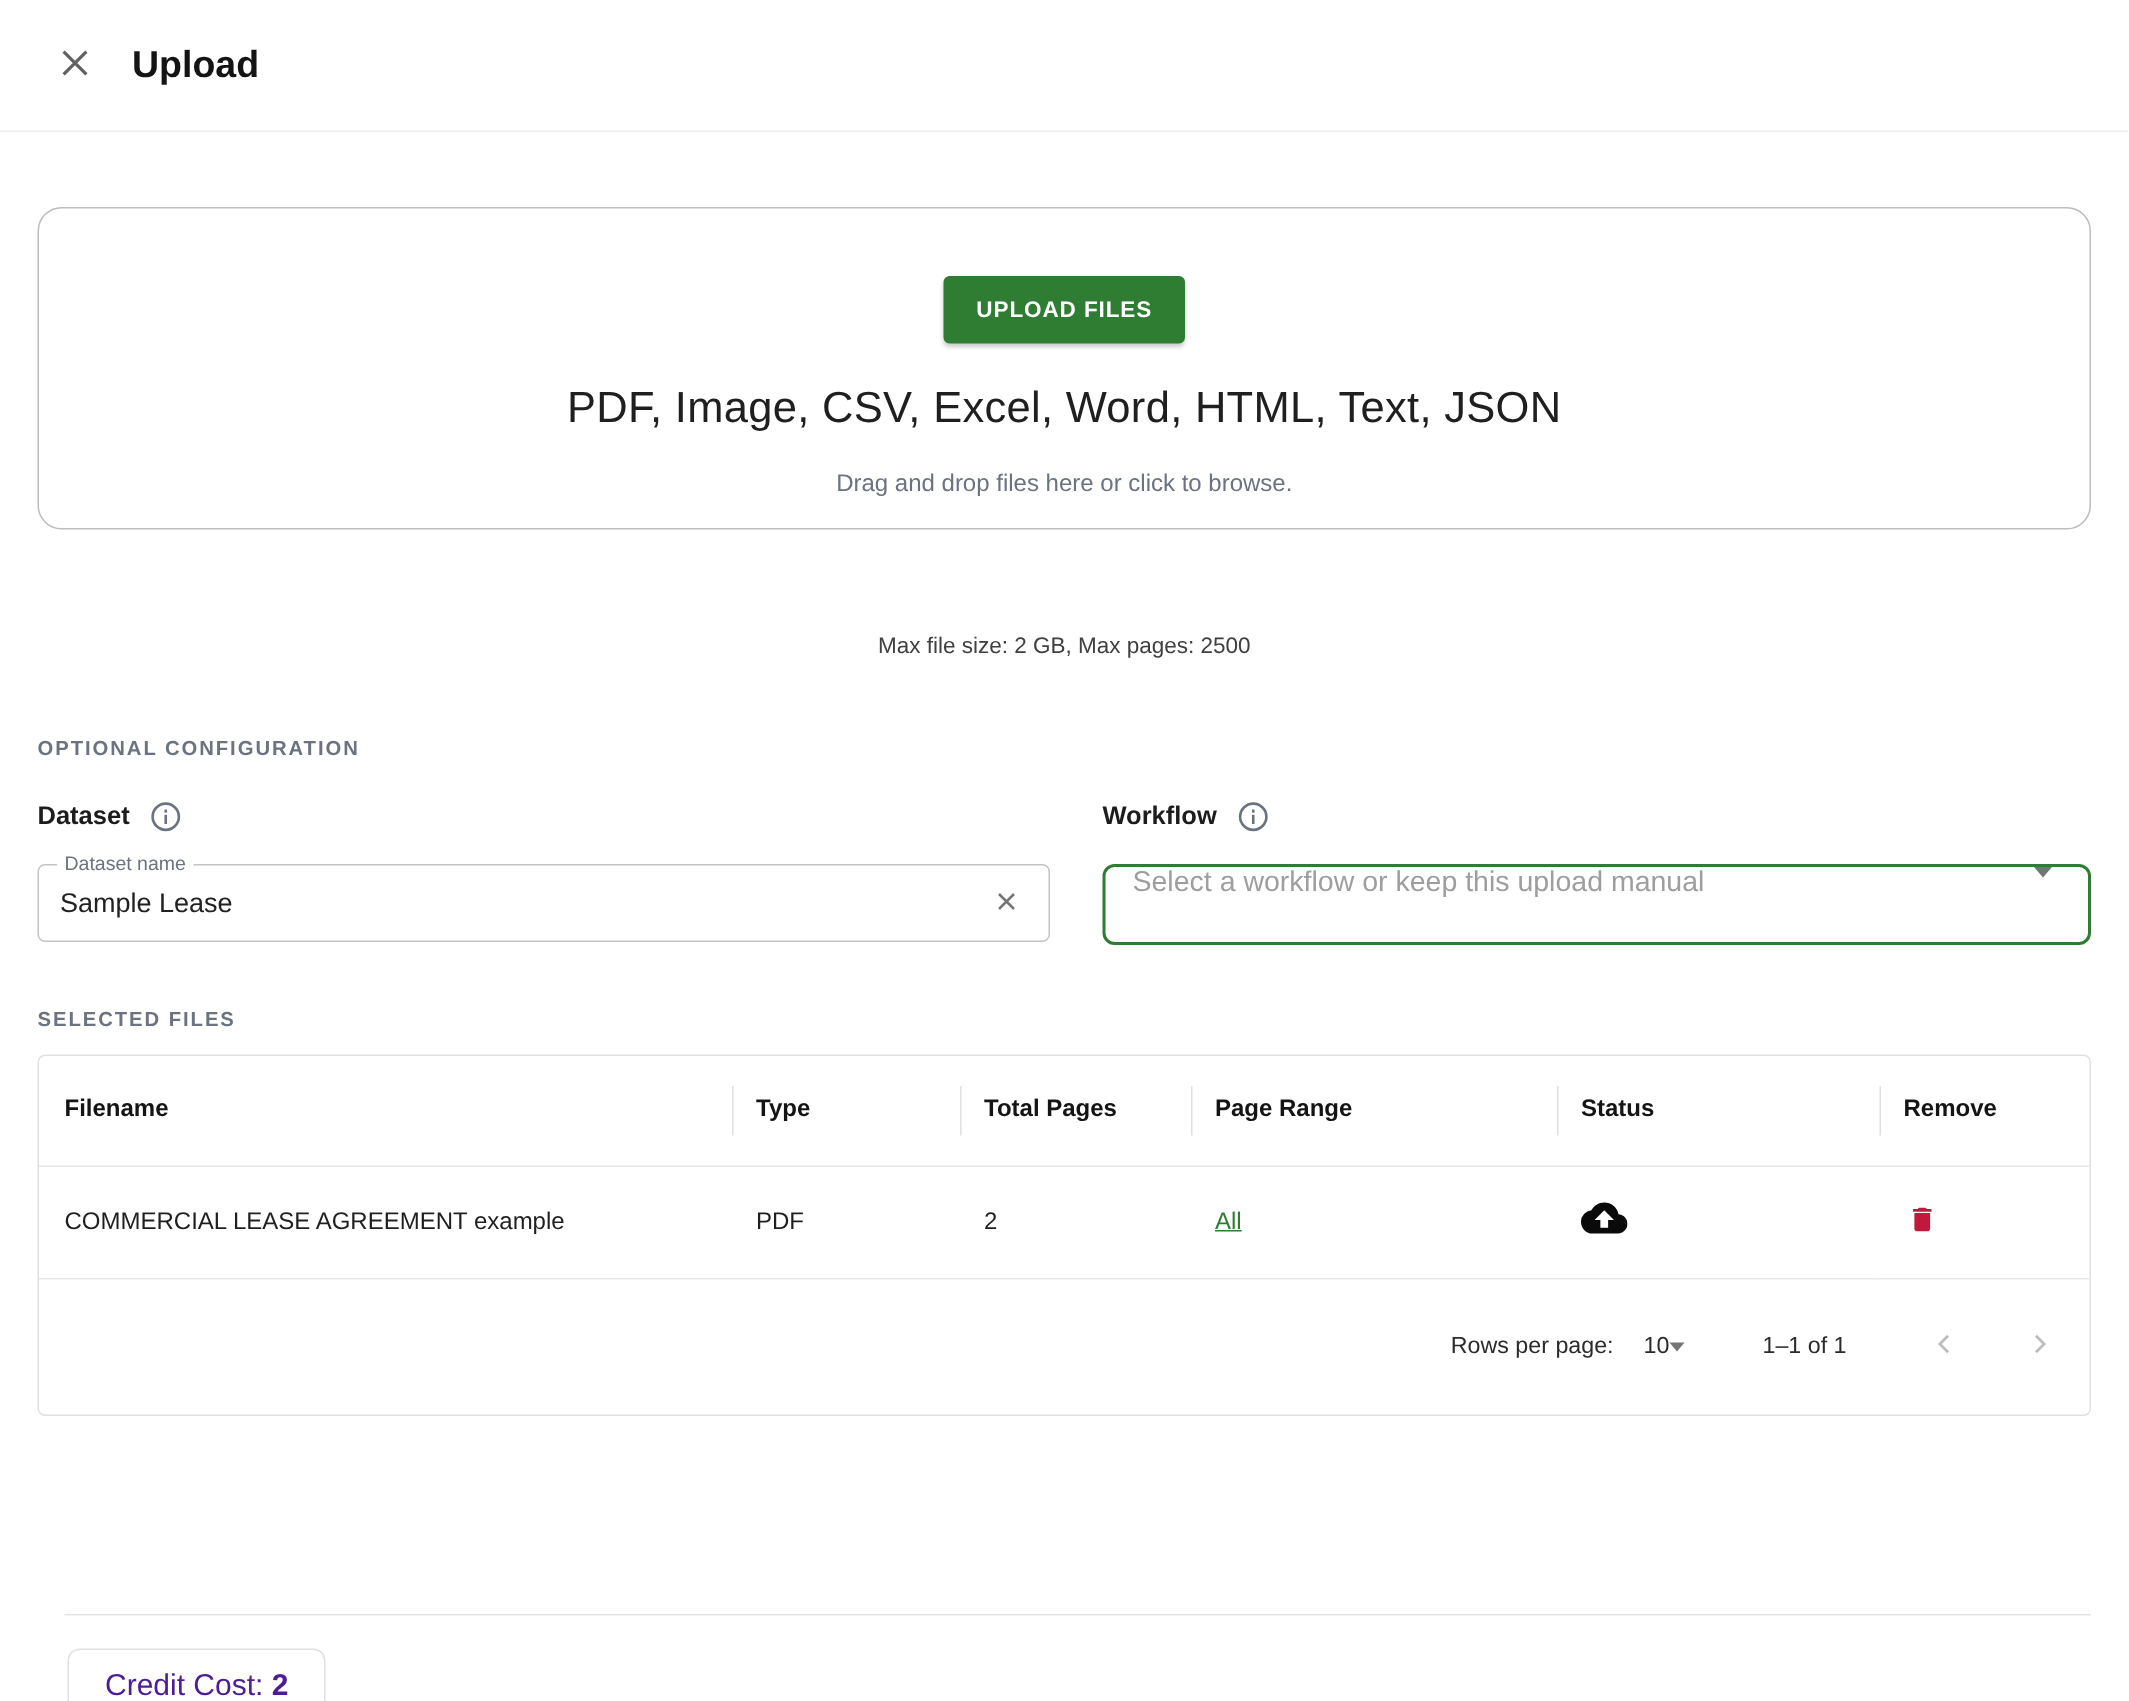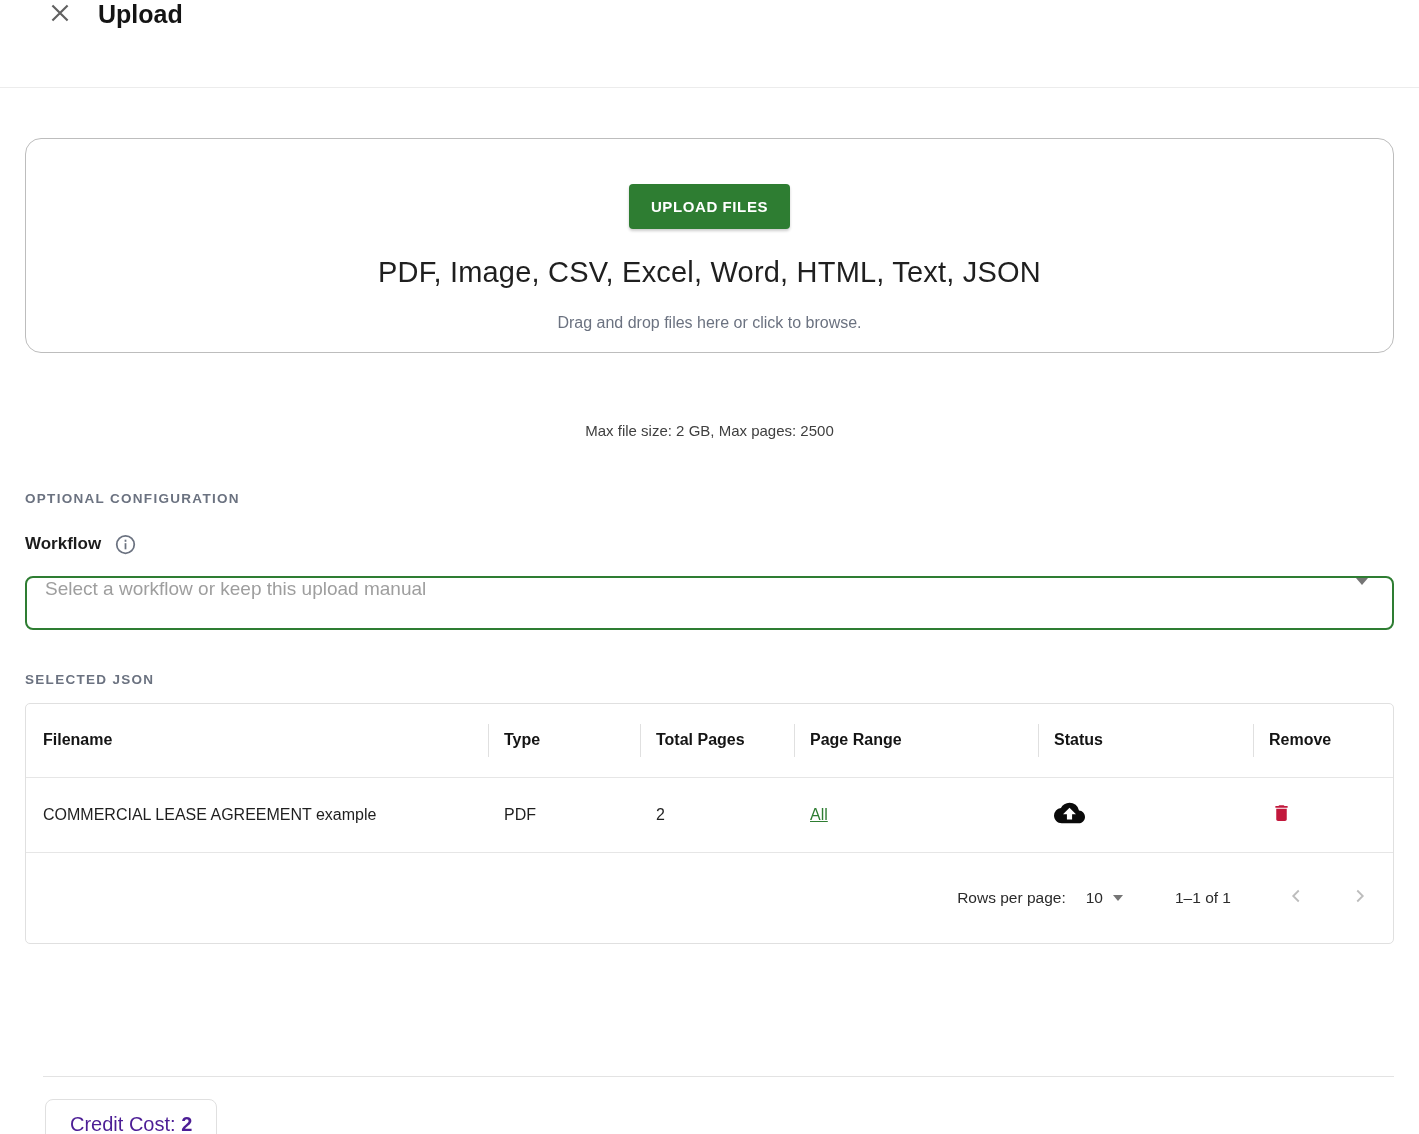--- a/index.html
+++ b/index.html
@@ -1,22 +1,22 @@
 <!DOCTYPE html>
 <html><head>
 <meta charset="utf-8">
 <style>
   * { margin: 0; padding: 0; box-sizing: border-box; }
   html, body { width: 1419px; background: #ffffff; font-family: "Liberation Sans", sans-serif; color: #212121; }
   body { height: 1134px; overflow: hidden; }
 
   
   .header {
-    height: 88px; display: flex; 
-    padding-left: 46px; border-bottom: 1px solid #ececec;
+    height: 88px; display: flex; align-items: center;
+    padding-left: 36px; border-bottom: 1px solid #ececec;
   }
   .close-btn {
     width: 28px; height: 28px; display: flex; align-items: center; justify-content: center;
     cursor: pointer; background: none; border: none;
   }
   .page-title { font-size: 25px; font-weight: 700; margin-left: 24px; color: #141414; }
 
   
   .content { padding: 0 25px; }
   .dropzone {
@@ -99,21 +99,21 @@
   .col-range { width: 244px; }
   .col-status { width: 215px; }
   .range-link { color: #2e7d32; text-decoration: underline; cursor: pointer; }
   .icon-btn { background: none; border: none; cursor: pointer; display: inline-flex; padding: 2px; }
 
   .pagination {
     height: 90px; display: flex; align-items: center; justify-content: flex-end;
     padding-right: 16px; font-size: 15.5px; color: #2b2b2b;
   }
   .rpp-label { margin-right: 20px; }
-  .rpp-select { display: flex; align-items: center; gap: 10px; cursor: pointer; margin-right: 52px; text-align: right; }
+  .rpp-select { display: flex; align-items: center; cursor: pointer; margin-right: 52px; text-align: right; }
   .rpp-caret {
     width: 0; height: 0; border-left: 5px solid transparent; border-right: 5px solid transparent;
     border-top: 6px solid #757575;
   }
   .range-label { margin-right: 48px; }
   .pager-btn { background: none; border: none; display: flex; padding: 6px; cursor: default; }
   .pager-btn + .pager-btn { margin-left: 30px; }
 
   
   .footer-divider { border: none; border-top: 1px solid #e3e3e3; margin: 132px 0 0 18px; }
@@ -151,40 +151,63 @@
   <div class="dropzone">
     <button class="upload-btn">UPLOAD FILES</button>
     <div class="formats">PDF, Image, CSV, Excel, Word, HTML, Text, JSON</div>
     <div class="drop-hint">Drag and drop files here or click to browse.</div>
   </div>
   <div class="limits">Max file size: 2 GB, Max pages: 2500</div>
 
   <div class="section-title optional">OPTIONAL CONFIGURATION</div>
 
   <div class="config-row">
+    <div class="config-col-left">
+      <div class="field-label-row">
+        <span class="field-label">Dataset</span>
+        <span class="info-icon">
+          <svg width="21" height="21" viewBox="0 0 24 24">
+              <circle cx="12" cy="12" r="10" fill="none" stroke="#6b7280" stroke-width="2"></circle>
+              <rect x="11" y="10.5" width="2" height="7" fill="#6b7280"></rect>
+              <rect x="11" y="6.5" width="2" height="2.4" fill="#6b7280"></rect>
+            </svg>
+        </span>
+      </div>
+      <div class="text-field">
+        <span class="float-label">Dataset name</span>
+        <input type="text" value="Sample Lease" style="">
+        <button class="clear-btn">
+          <span>
+            <svg width="20" height="20" viewBox="0 0 24 24">
+                <path d="M6 6 L18 18 M18 6 L6 18" stroke="#757575" stroke-width="2" fill="none"></path>
+              </svg>
+          </span>
+        </button>
+      </div>
+    </div>
 
     <div class="config-col-right">
       <div class="field-label-row">
         <span class="field-label">Workflow</span>
         <span class="info-icon">
           <svg width="21" height="21" viewBox="0 0 24 24">
               <circle cx="12" cy="12" r="10" fill="none" stroke="#6b7280" stroke-width="2"></circle>
               <rect x="11" y="10.5" width="2" height="7" fill="#6b7280"></rect>
               <rect x="11" y="6.5" width="2" height="2.4" fill="#6b7280"></rect>
             </svg>
         </span>
       </div>
       <div class="select-field">
         <span class="select-placeholder">Select a workflow or keep this upload manual</span>
         <span class="caret-down"></span>
       </div>
     </div>
   </div>
 
-  <div class="section-title selected">SELECTED JSON</div>
+  <div class="section-title selected">SELECTED FILES</div>
 
   <div class="files-table">
     <table>
       <thead>
         <tr>
           <th class="col-filename">Filename</th>
           <th class="col-type">Type</th>
           <th class="col-pages">Total Pages</th>
           <th class="col-range">Page Range</th>
           <th class="col-status">Status</th>

